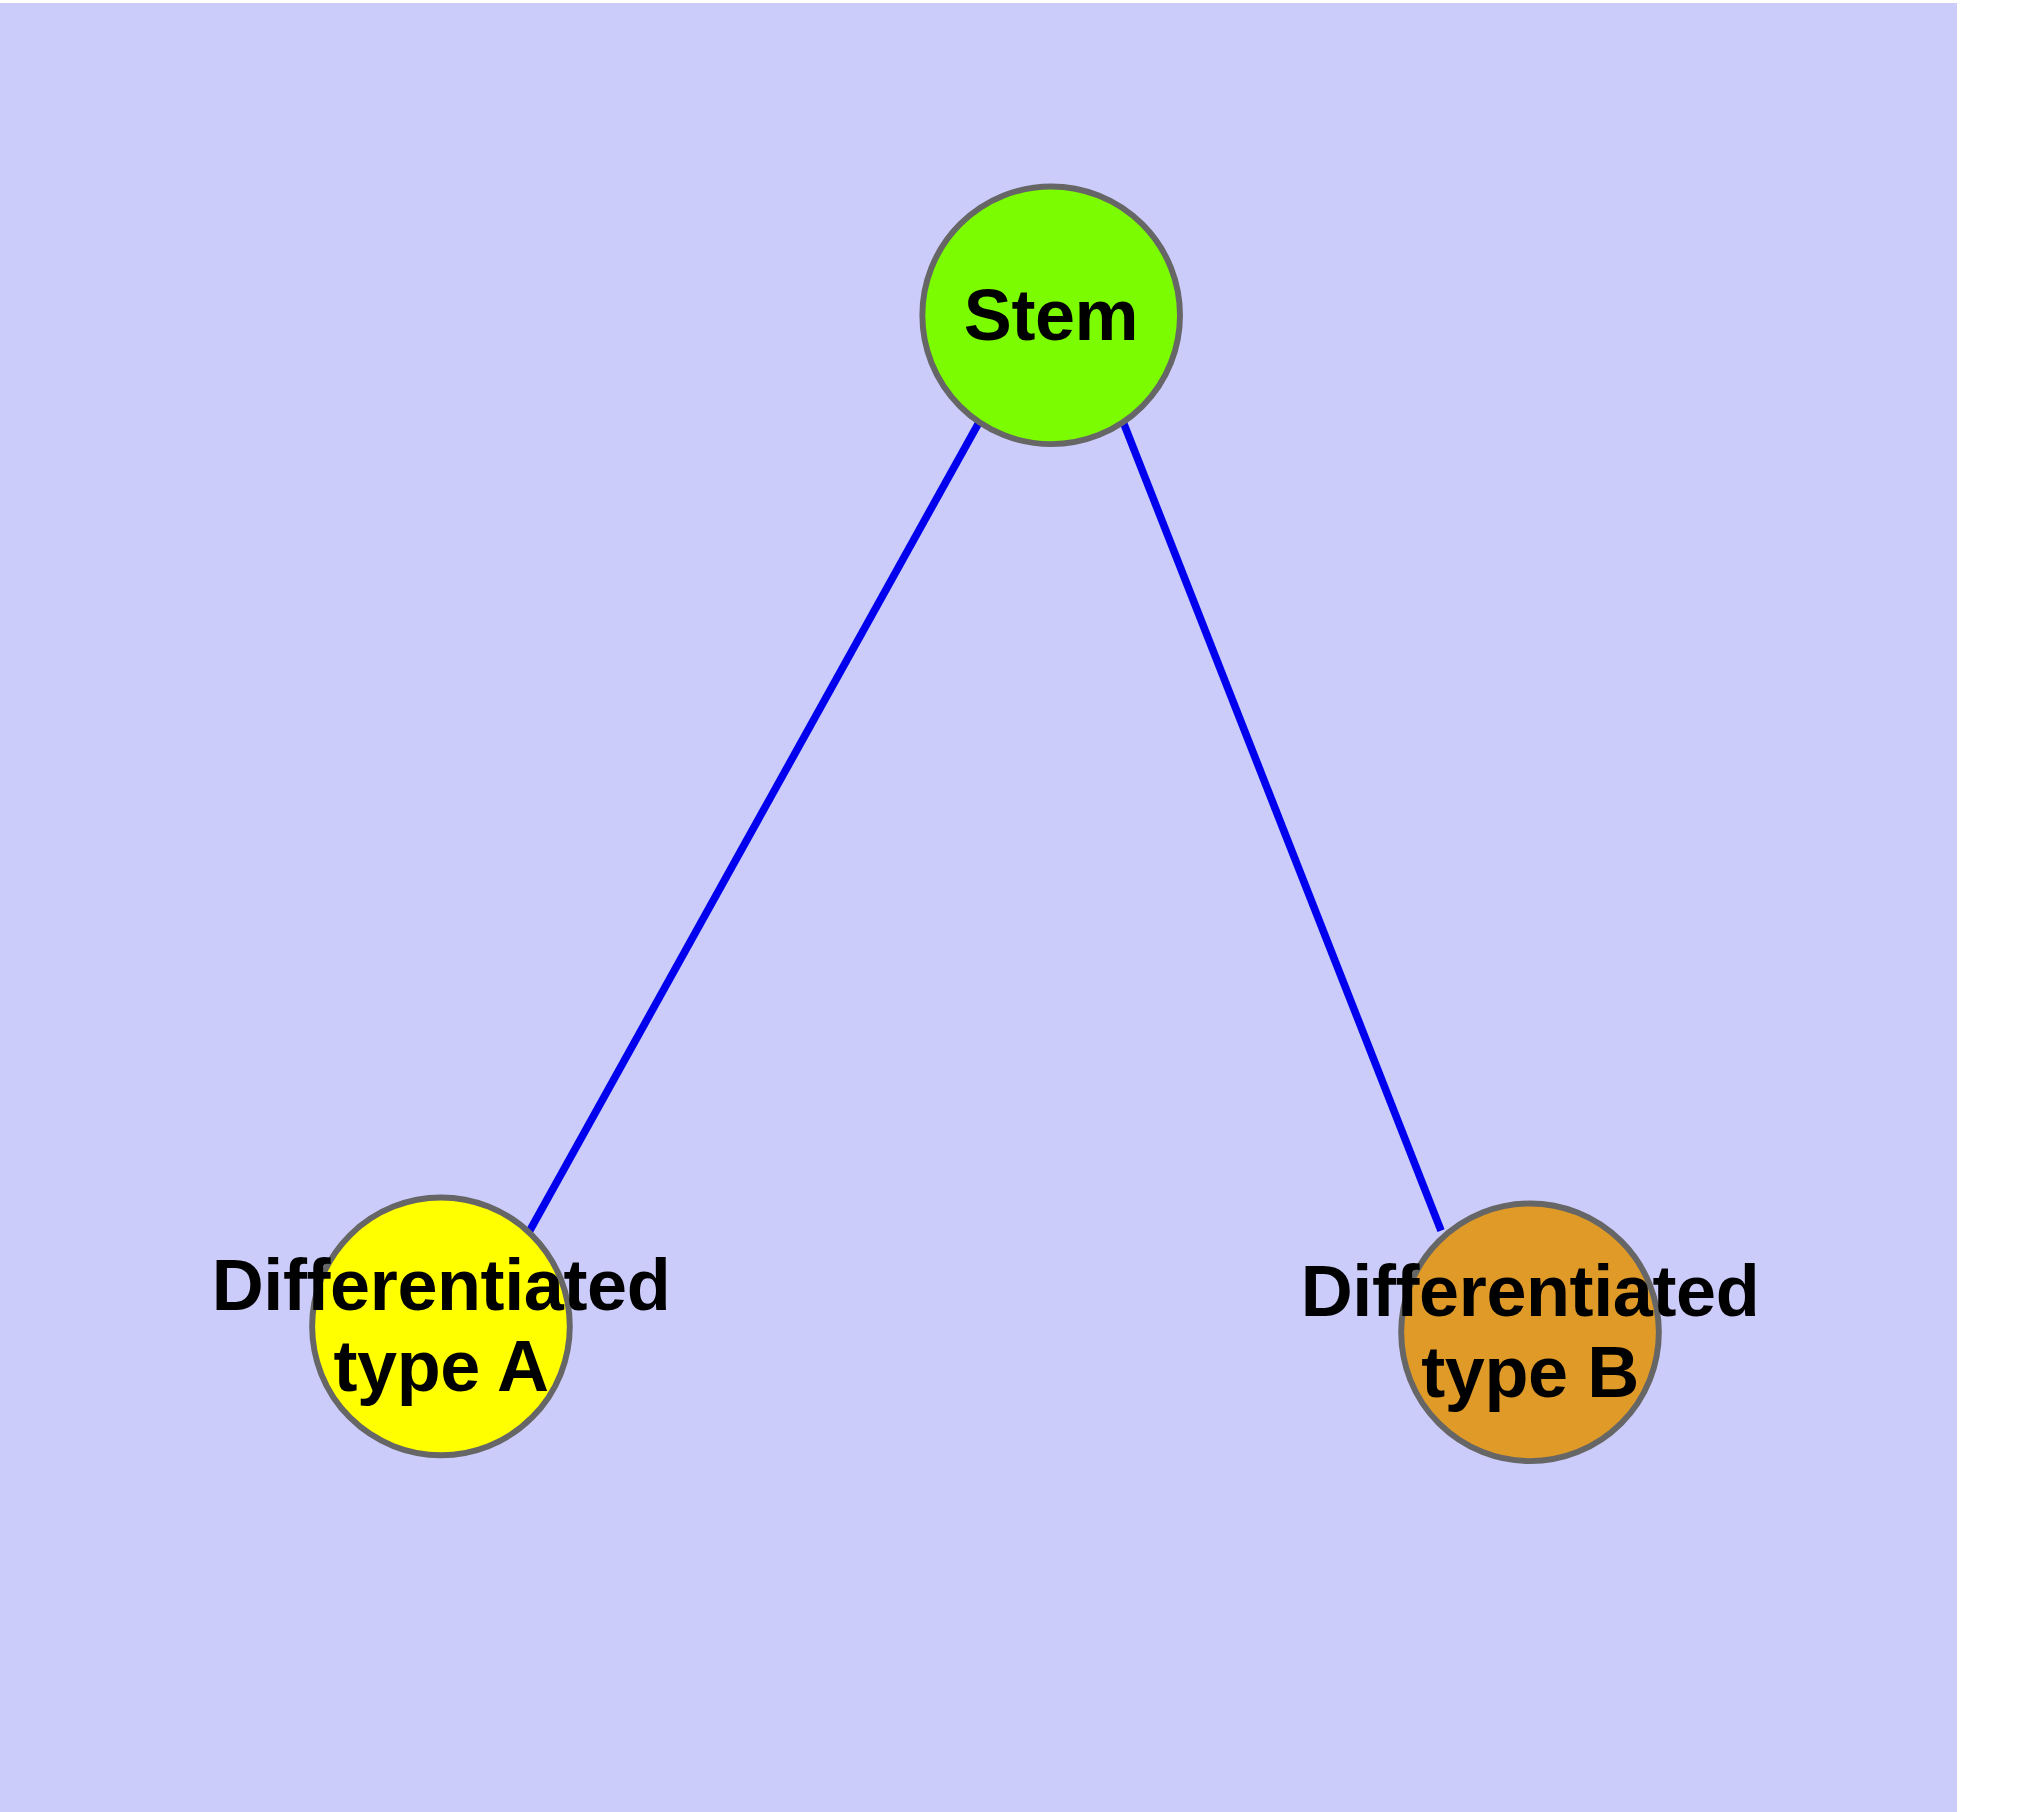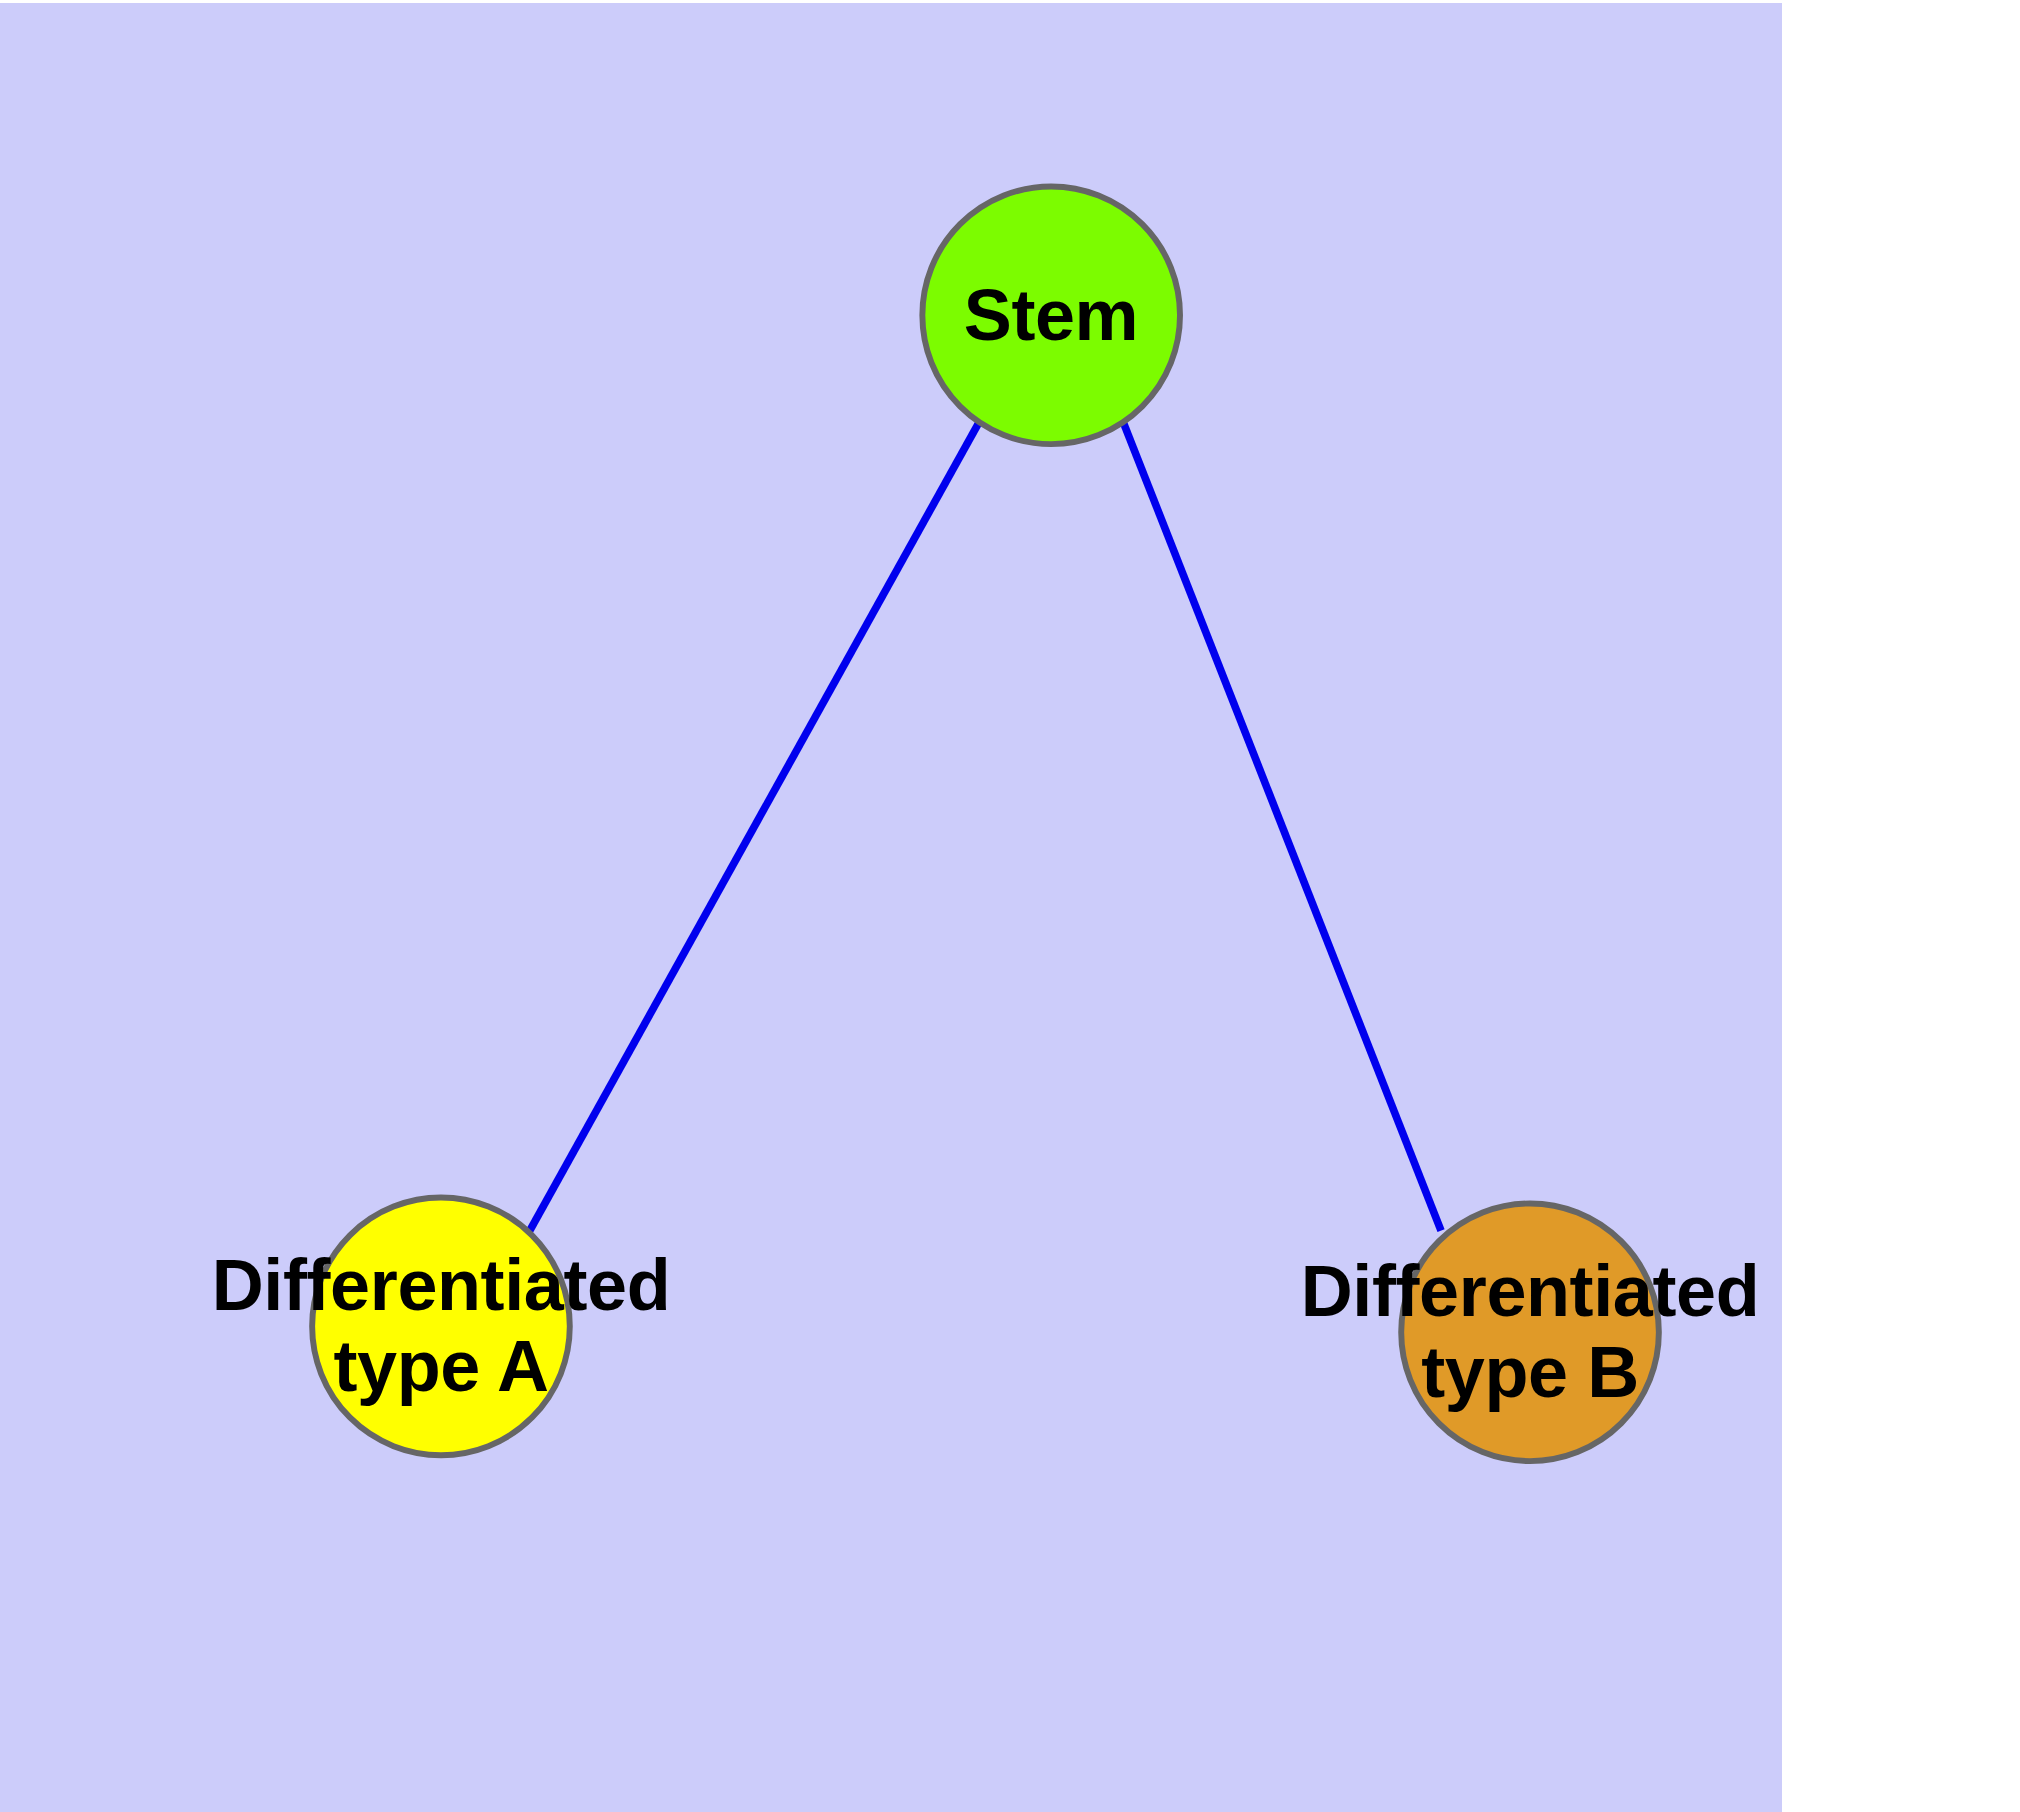--- a/index.html
+++ b/index.html
@@ -3,21 +3,21 @@
 <meta charset="utf-8">
 <title>Cell Differentiation Graph</title>
 <style>
   html, body {
     margin: 0;
     padding: 0;
     background: #ffffff;
   }
   #canvas {
     position: relative;
-    width: 1782px;
+    width: 1957px;
     height: 1812px;
     overflow: hidden;
     background: #ffffff;
     font-family: "Liberation Sans", "DejaVu Sans", sans-serif;
   }
   #plot-background {
     position: absolute;
     left: 0;
     top: 3.4px;
     width: 2021px;

